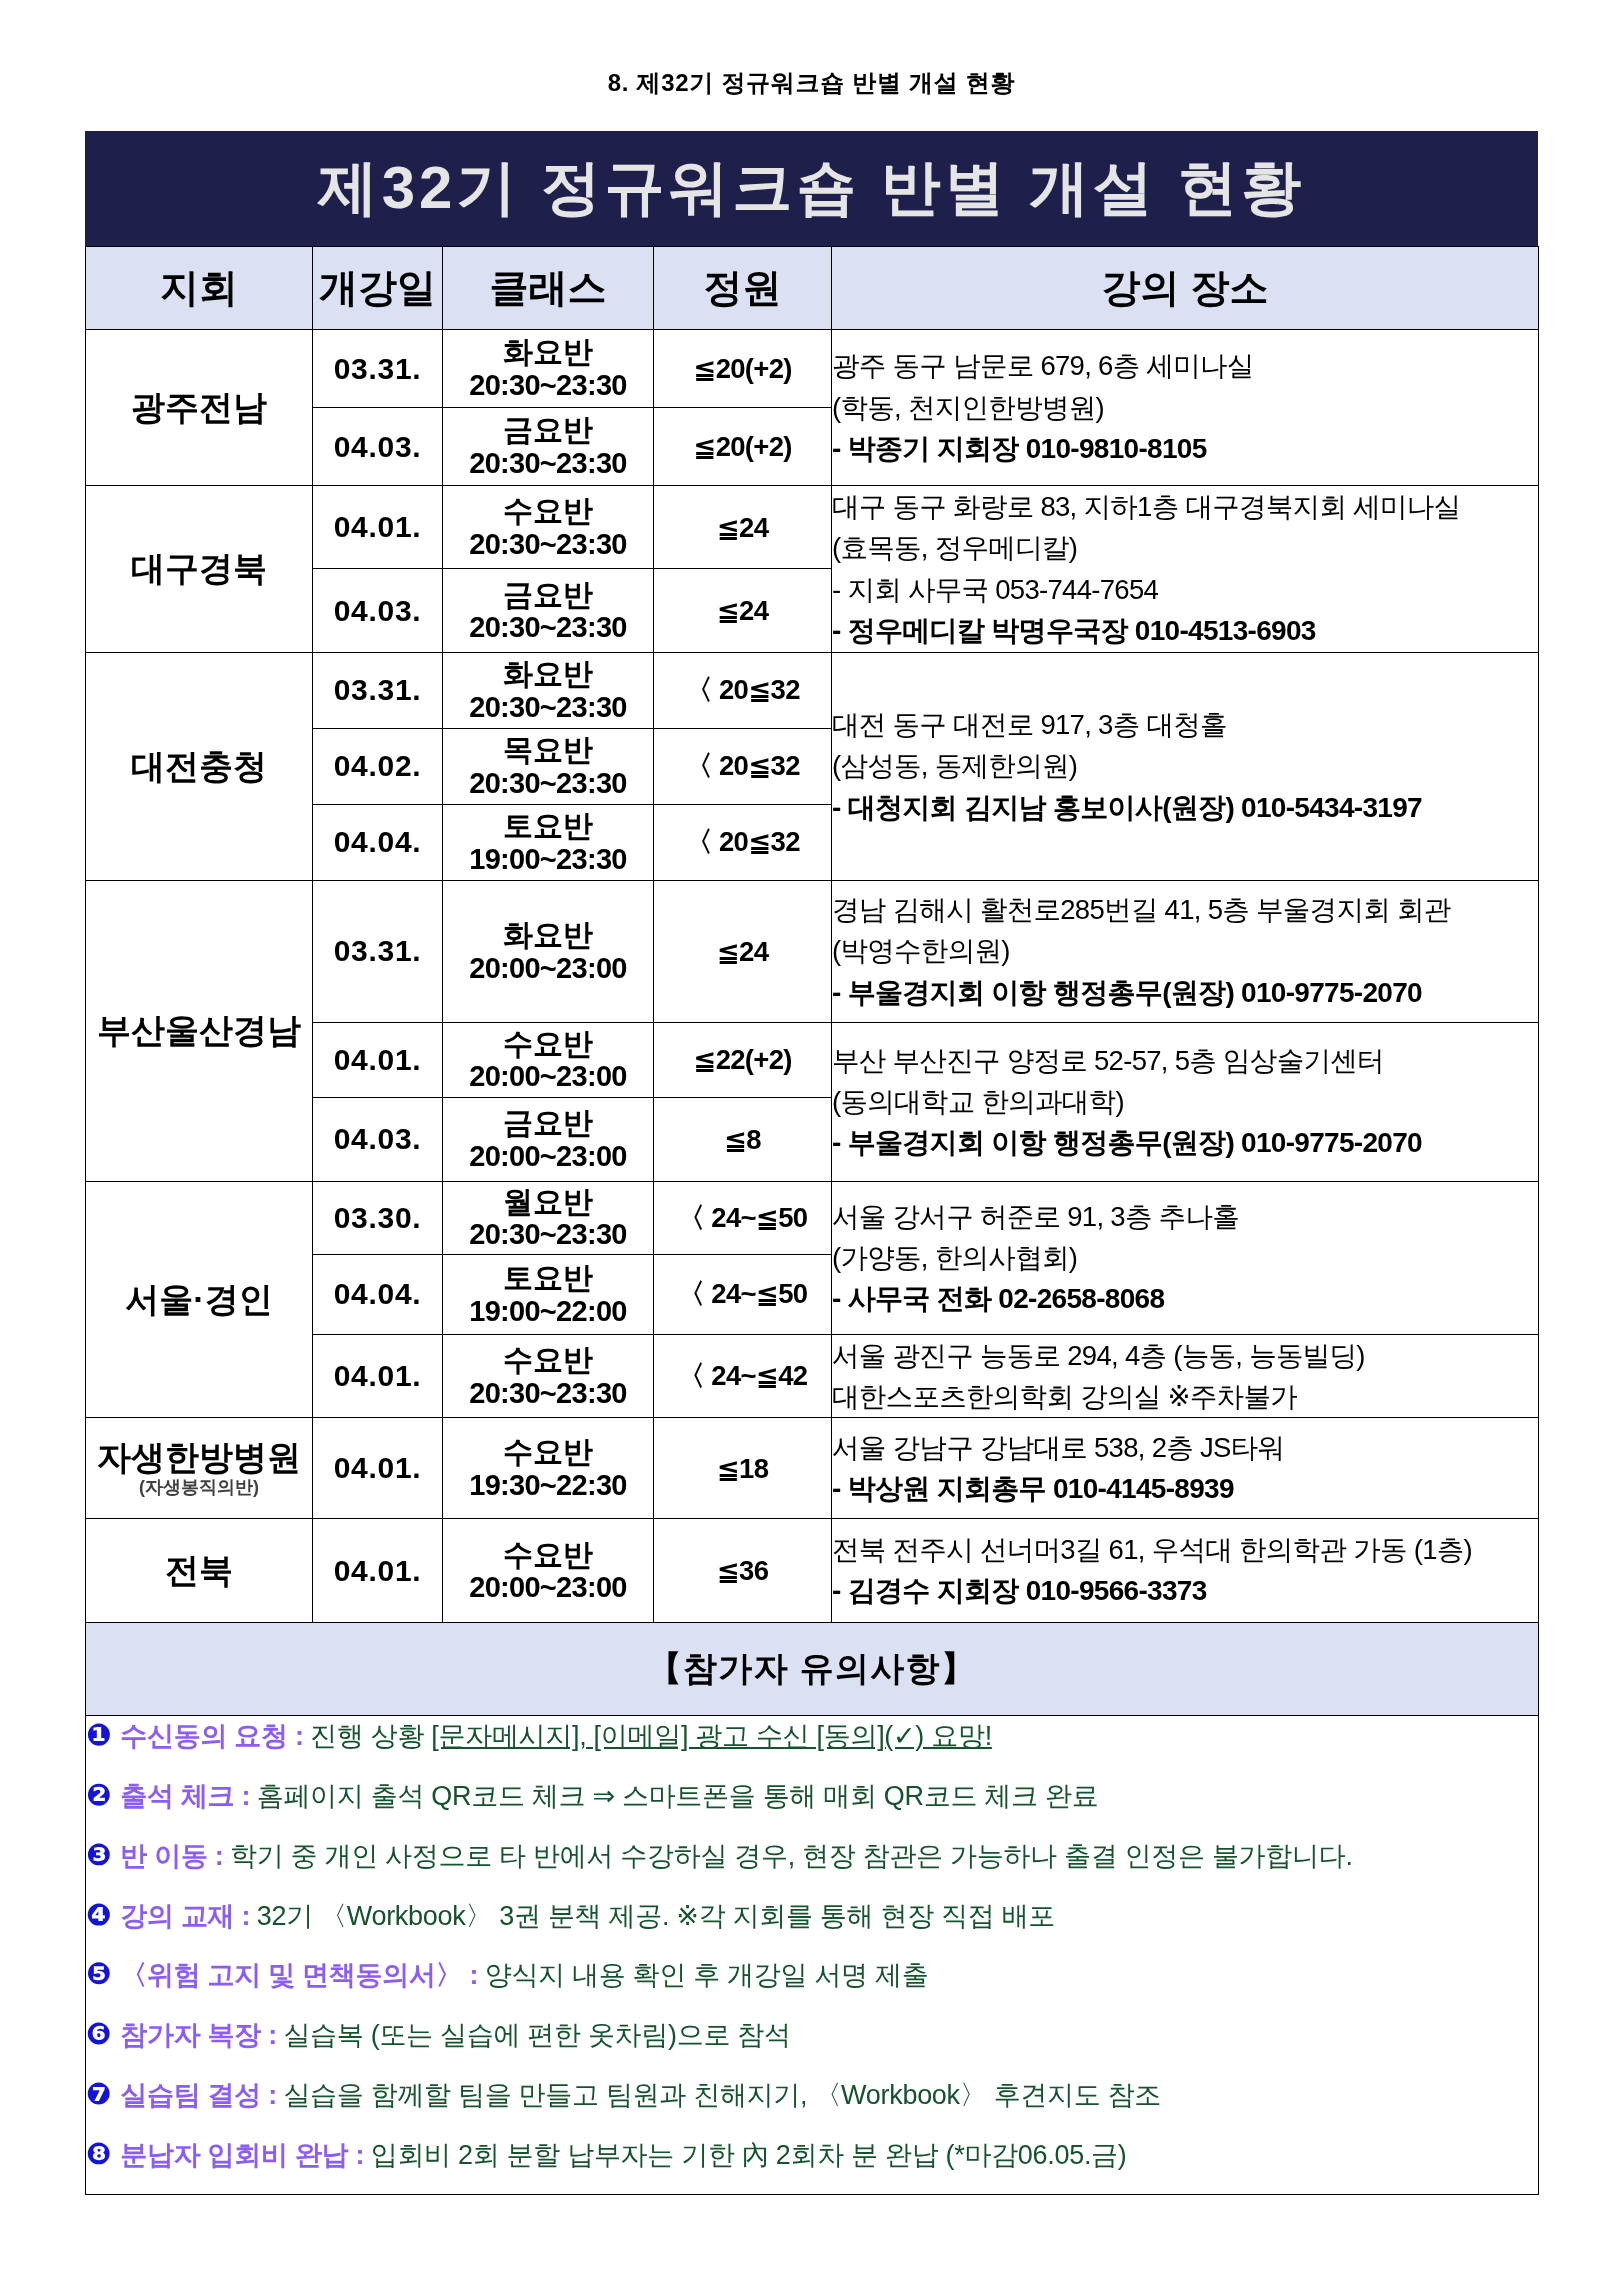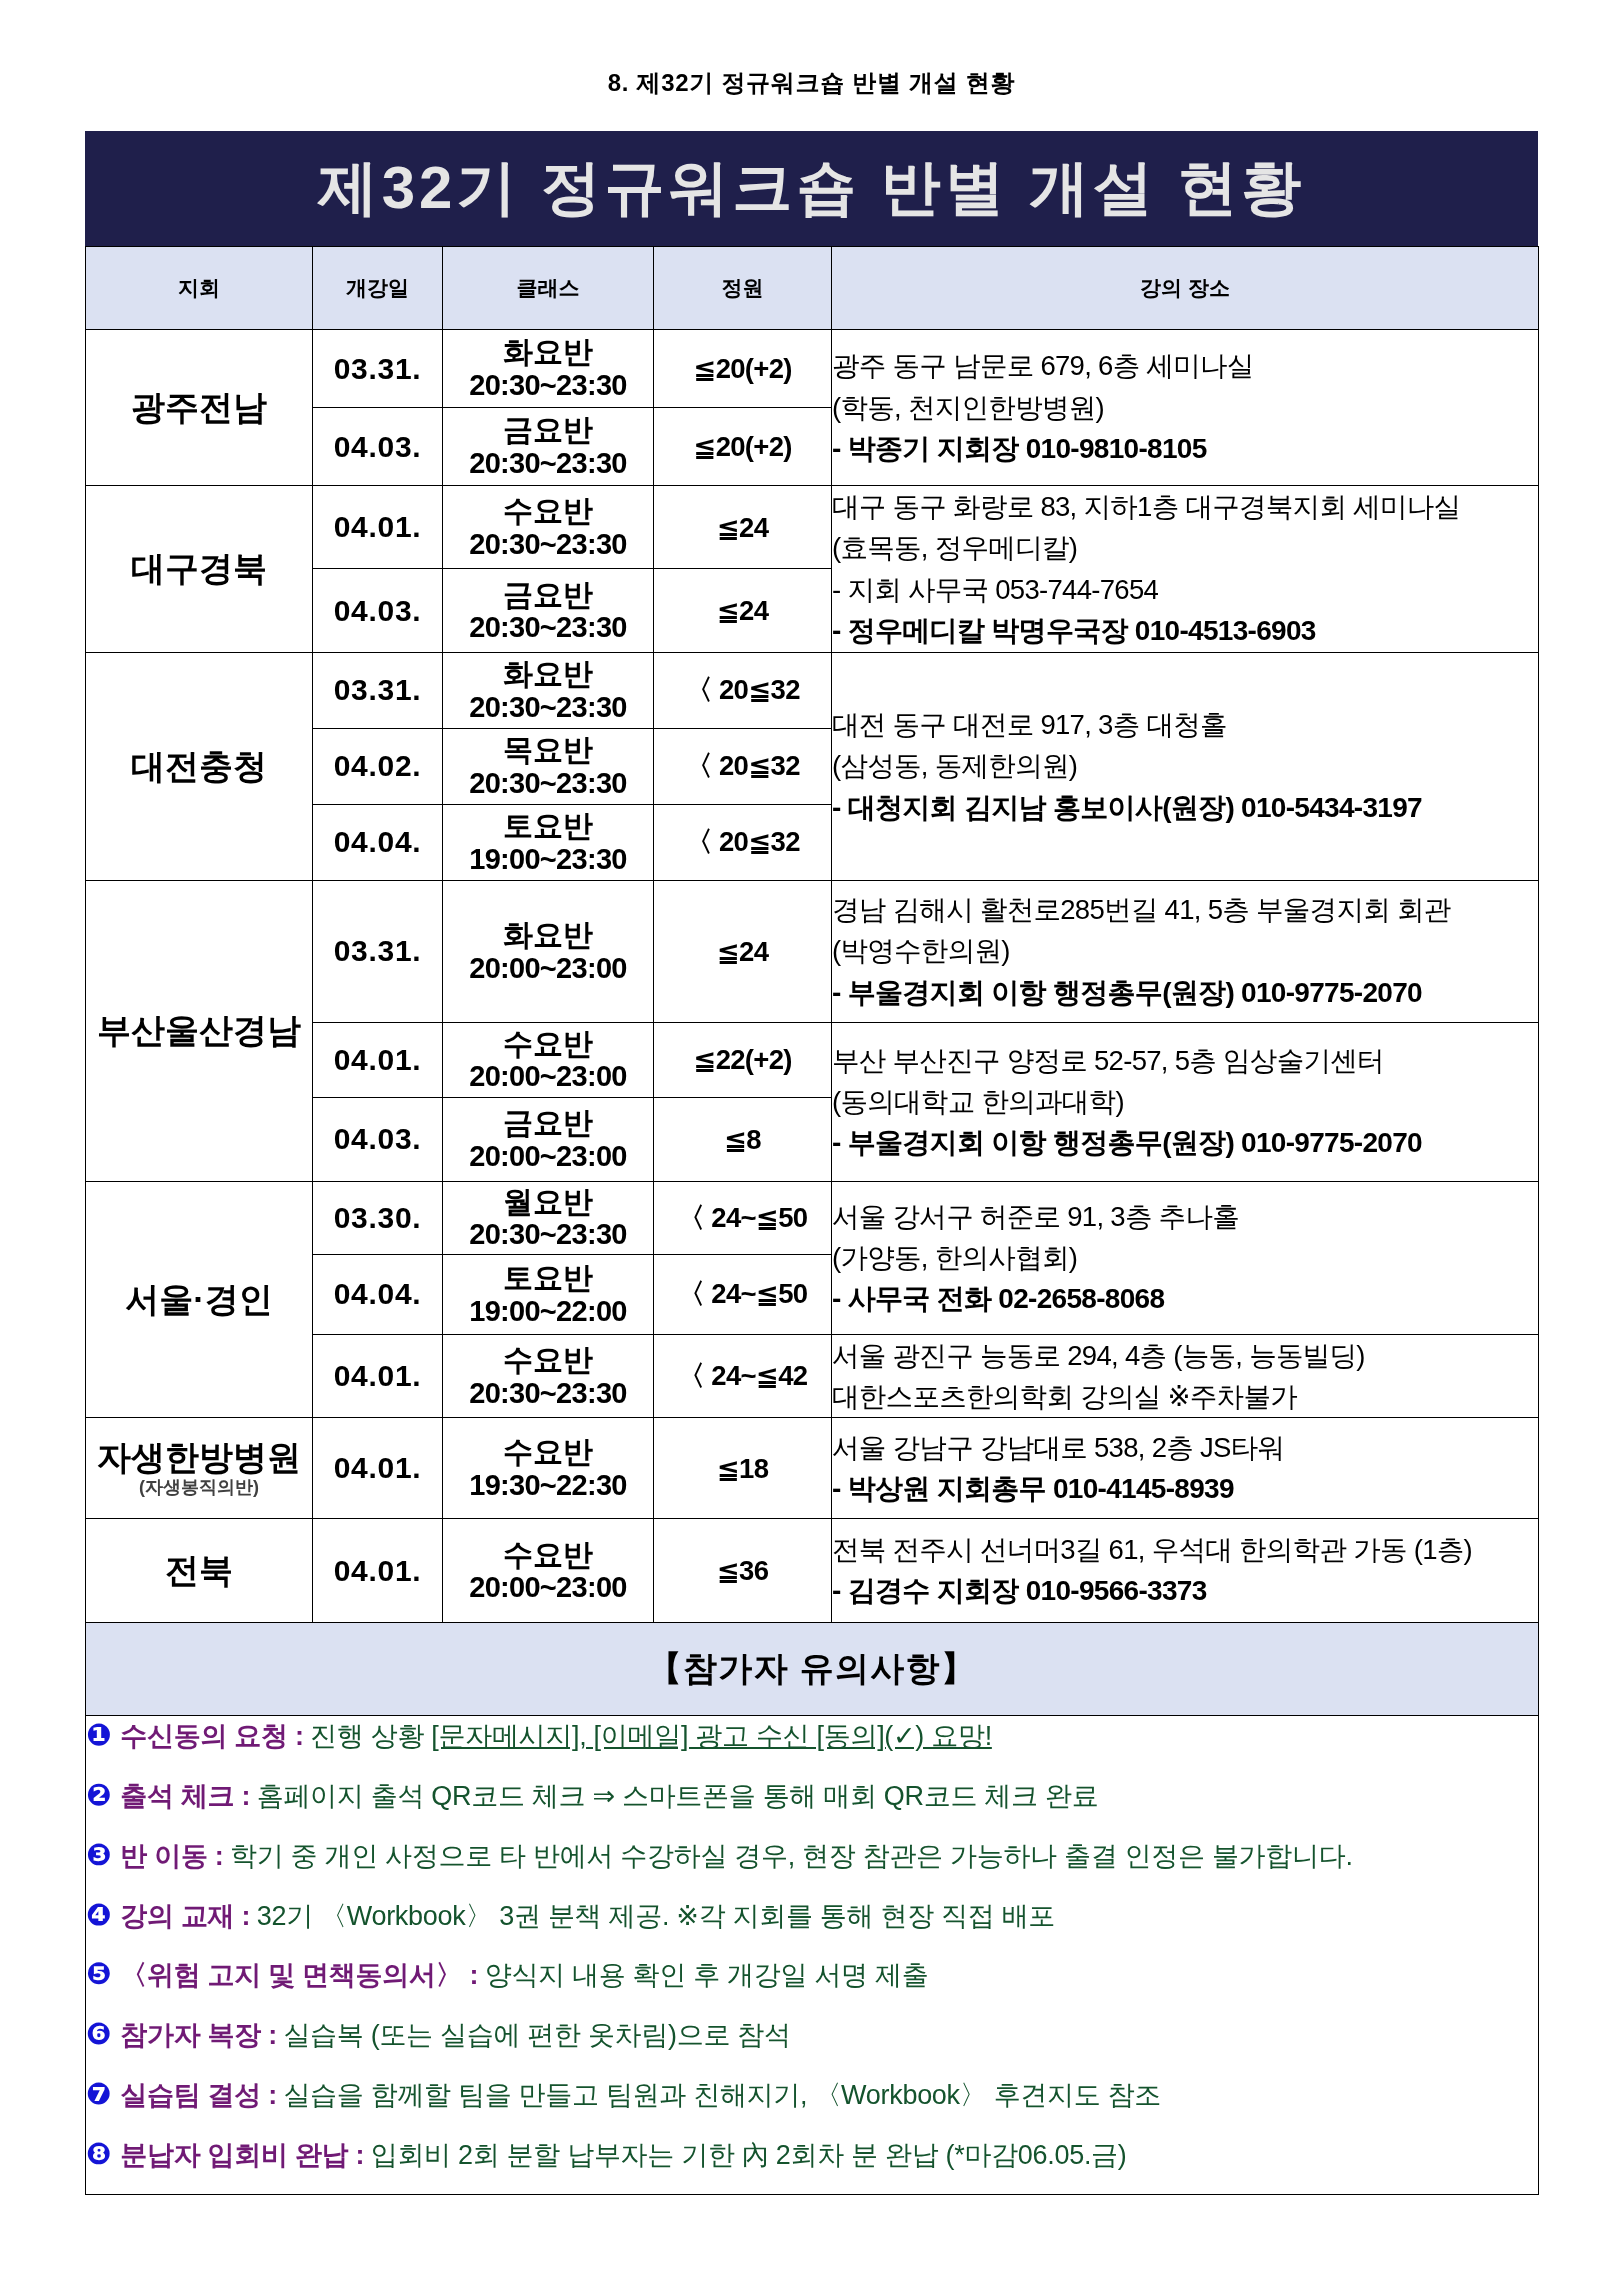--- a/index.html
+++ b/index.html
@@ -24,21 +24,21 @@
   }
   table.main{
     border-collapse:collapse;table-layout:fixed;width:1453px;
   }
   table.main td{
     border:1.6px solid #000;padding:0;vertical-align:middle;
     overflow:hidden;
   }
   tr.hdr td{
     background:#dbe1f2;height:82px;
-    font-size:21px;font-weight:bold;text-align:center;
+    font-size:39px;font-weight:bold;text-align:center;
   }
   td.branch{
     font-size:34px;font-weight:bold;text-align:center;line-height:1.15;
   }
   .branch-sub{font-size:18px;font-weight:bold;color:#404040;}
   td.c-date{
     font-size:30px;font-weight:bold;text-align:center;letter-spacing:0.7px;margin-left:36px;
   }
   td.c-class{text-align:center;line-height:1.12;}
   .cls{font-size:30px;font-weight:bold;}
@@ -56,21 +56,21 @@
   .rh153 td{height:100px}.rh157 td{height:103px}
   td.band{
     background:#dbe1f2;height:92px;text-align:center;
     font-size:34px;font-weight:bold;letter-spacing:1.3px;
   }
   td.notes{
     height:452px;vertical-align:top;padding:23.6px 6.5px 0 17px;
   }
   .note{margin-bottom:22px;font-size:27px;line-height:1.25;letter-spacing:-0.3px;}
   .nnum{color:#1414d6;font-weight:bold;font-size:30px;margin-right:9.2px;}
-  .nlabel{color:#701a75;font-weight:bold;margin-right:6.5px;}
+  .nlabel{color:#8b5cf6;font-weight:bold;margin-right:6.5px;}
   .ntext{color:#14532d;}
   .u{text-decoration:underline;}
 </style>
 </head>
 <body>
 
 <div class="doc">
 
   <div class="heading">8. 제32기 정규워크숍 반별 개설 현황</div>
 

